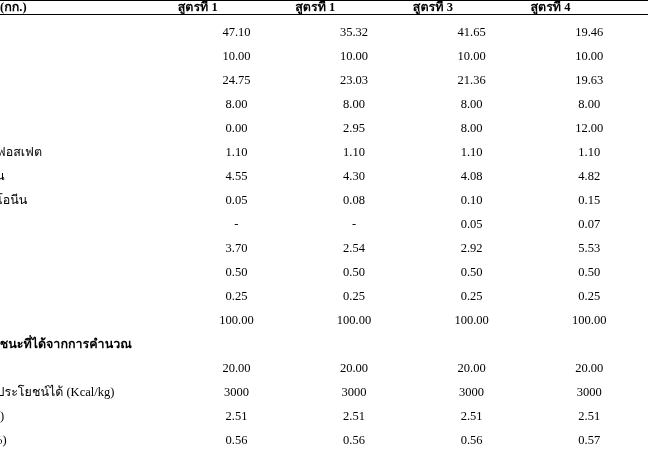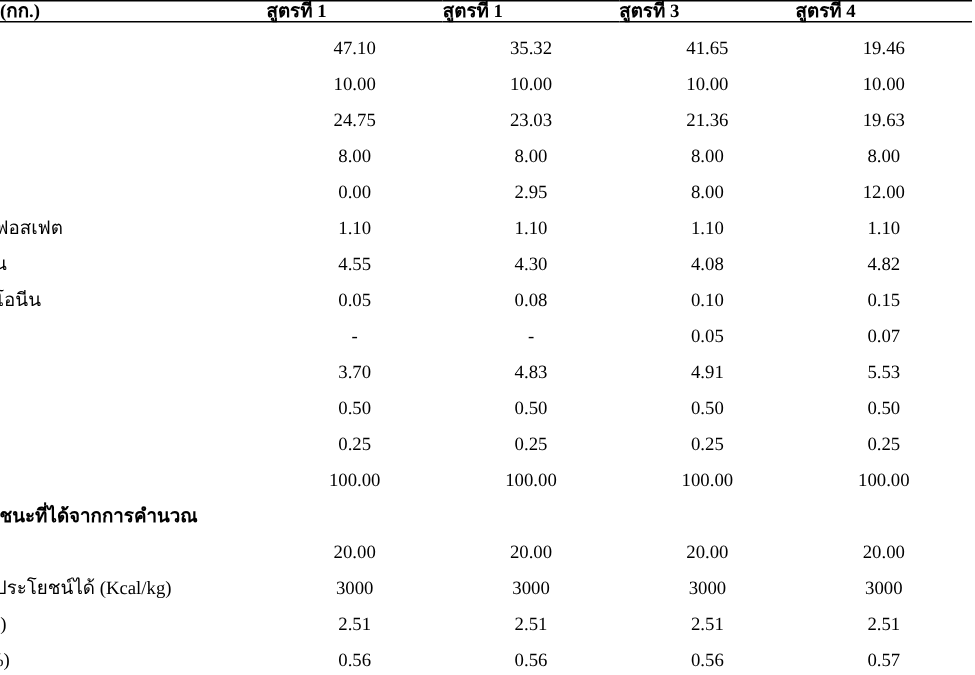--- a/index.html
+++ b/index.html
@@ -161,22 +161,22 @@
       <tr class="row">
         <td class="lbl">ไลซีน</td>
         <td class="num">-</td>
         <td class="num">-</td>
         <td class="num">0.05</td>
         <td class="num">0.07</td>
       </tr>
       <tr class="row">
         <td class="lbl">น้ำมัน</td>
         <td class="num">3.70</td>
-        <td class="num">4.83</td>
-        <td class="num">4.91</td>
+        <td class="num">2.54</td>
+        <td class="num">2.92</td>
         <td class="num">5.53</td>
       </tr>
       <tr class="row">
         <td class="lbl">เกลือ</td>
         <td class="num">0.50</td>
         <td class="num">0.50</td>
         <td class="num">0.50</td>
         <td class="num">0.50</td>
       </tr>
       <tr class="row">

